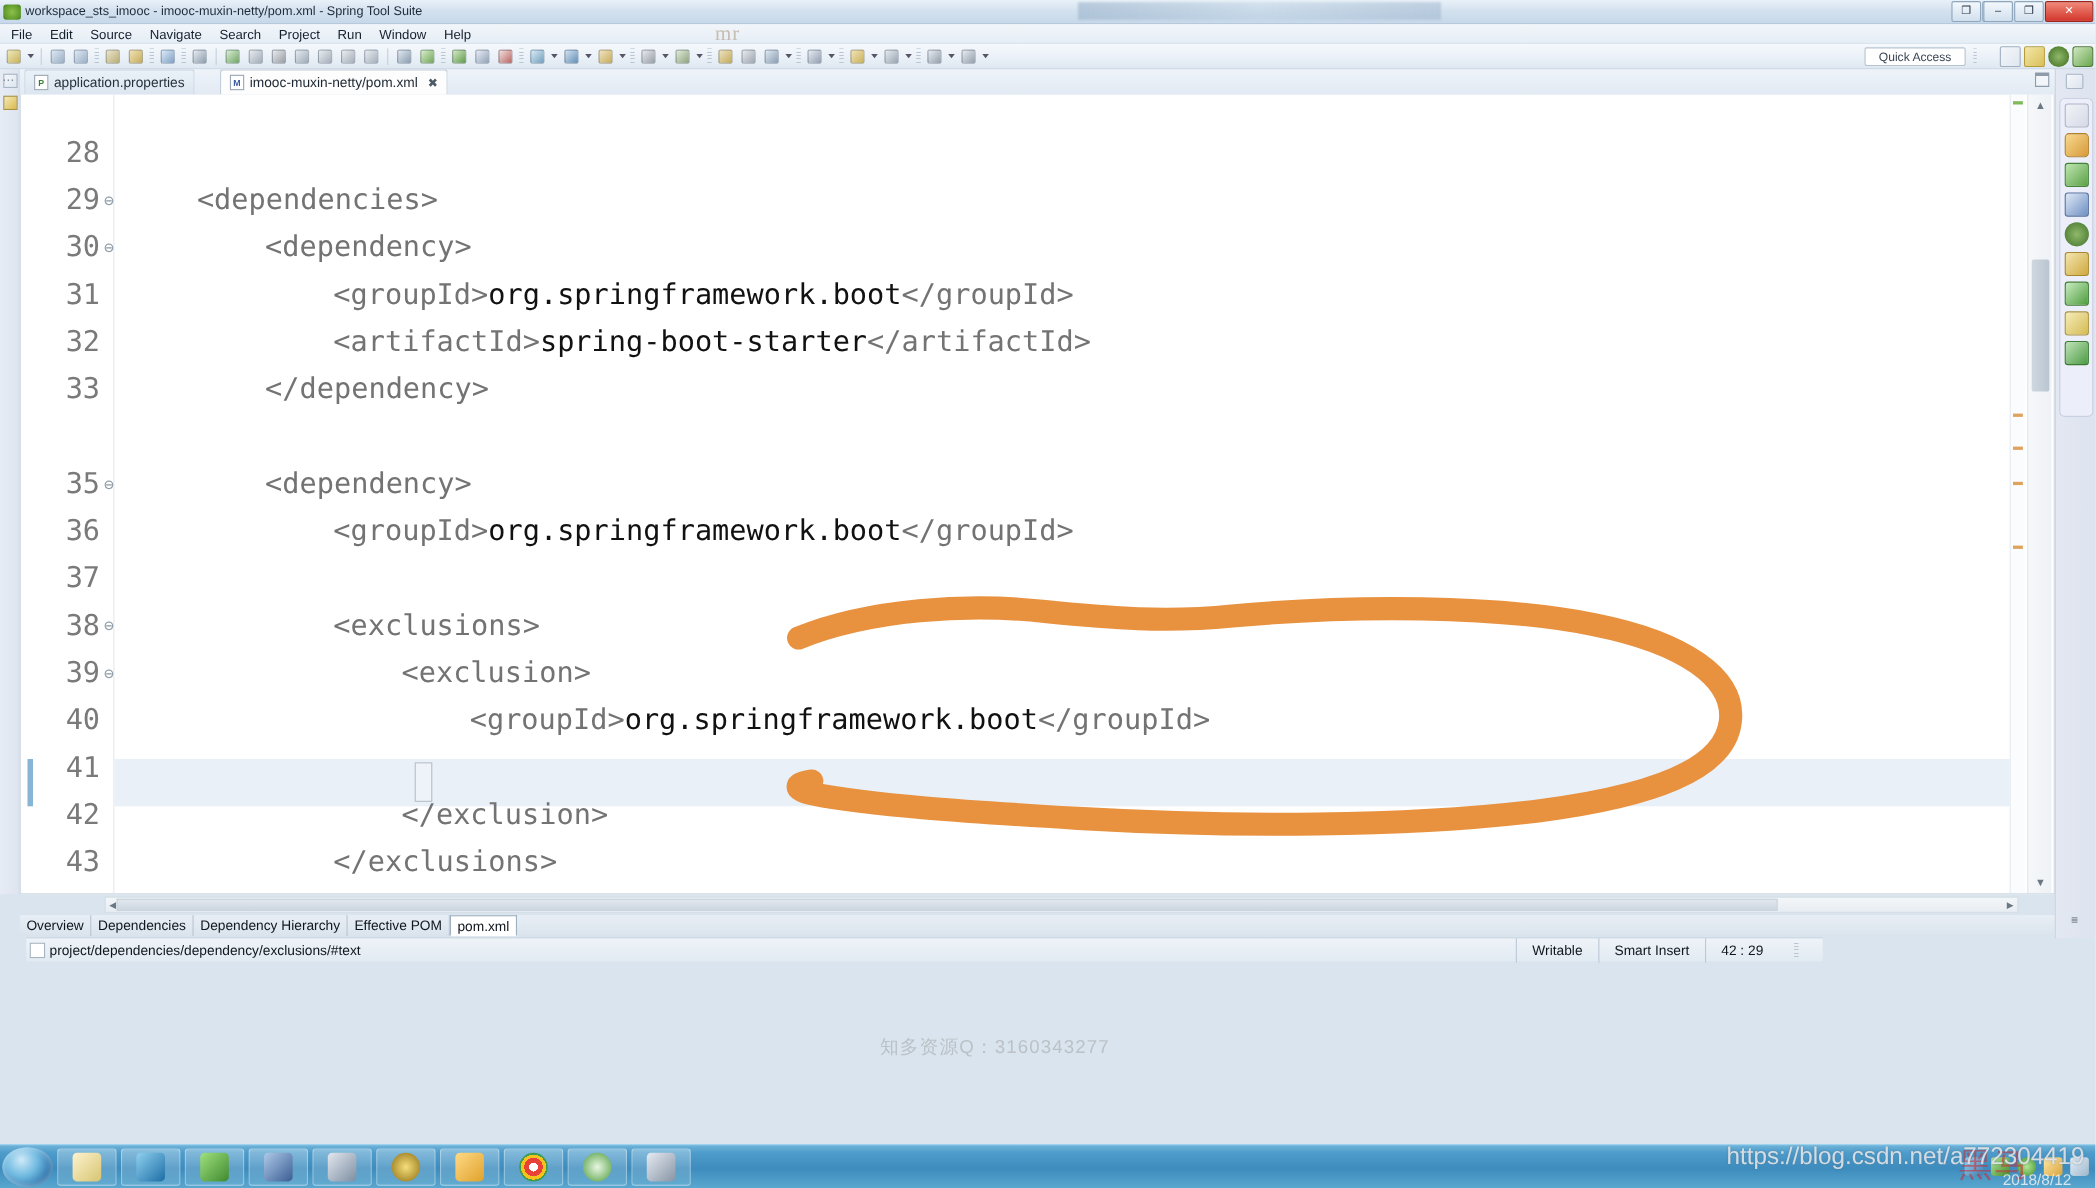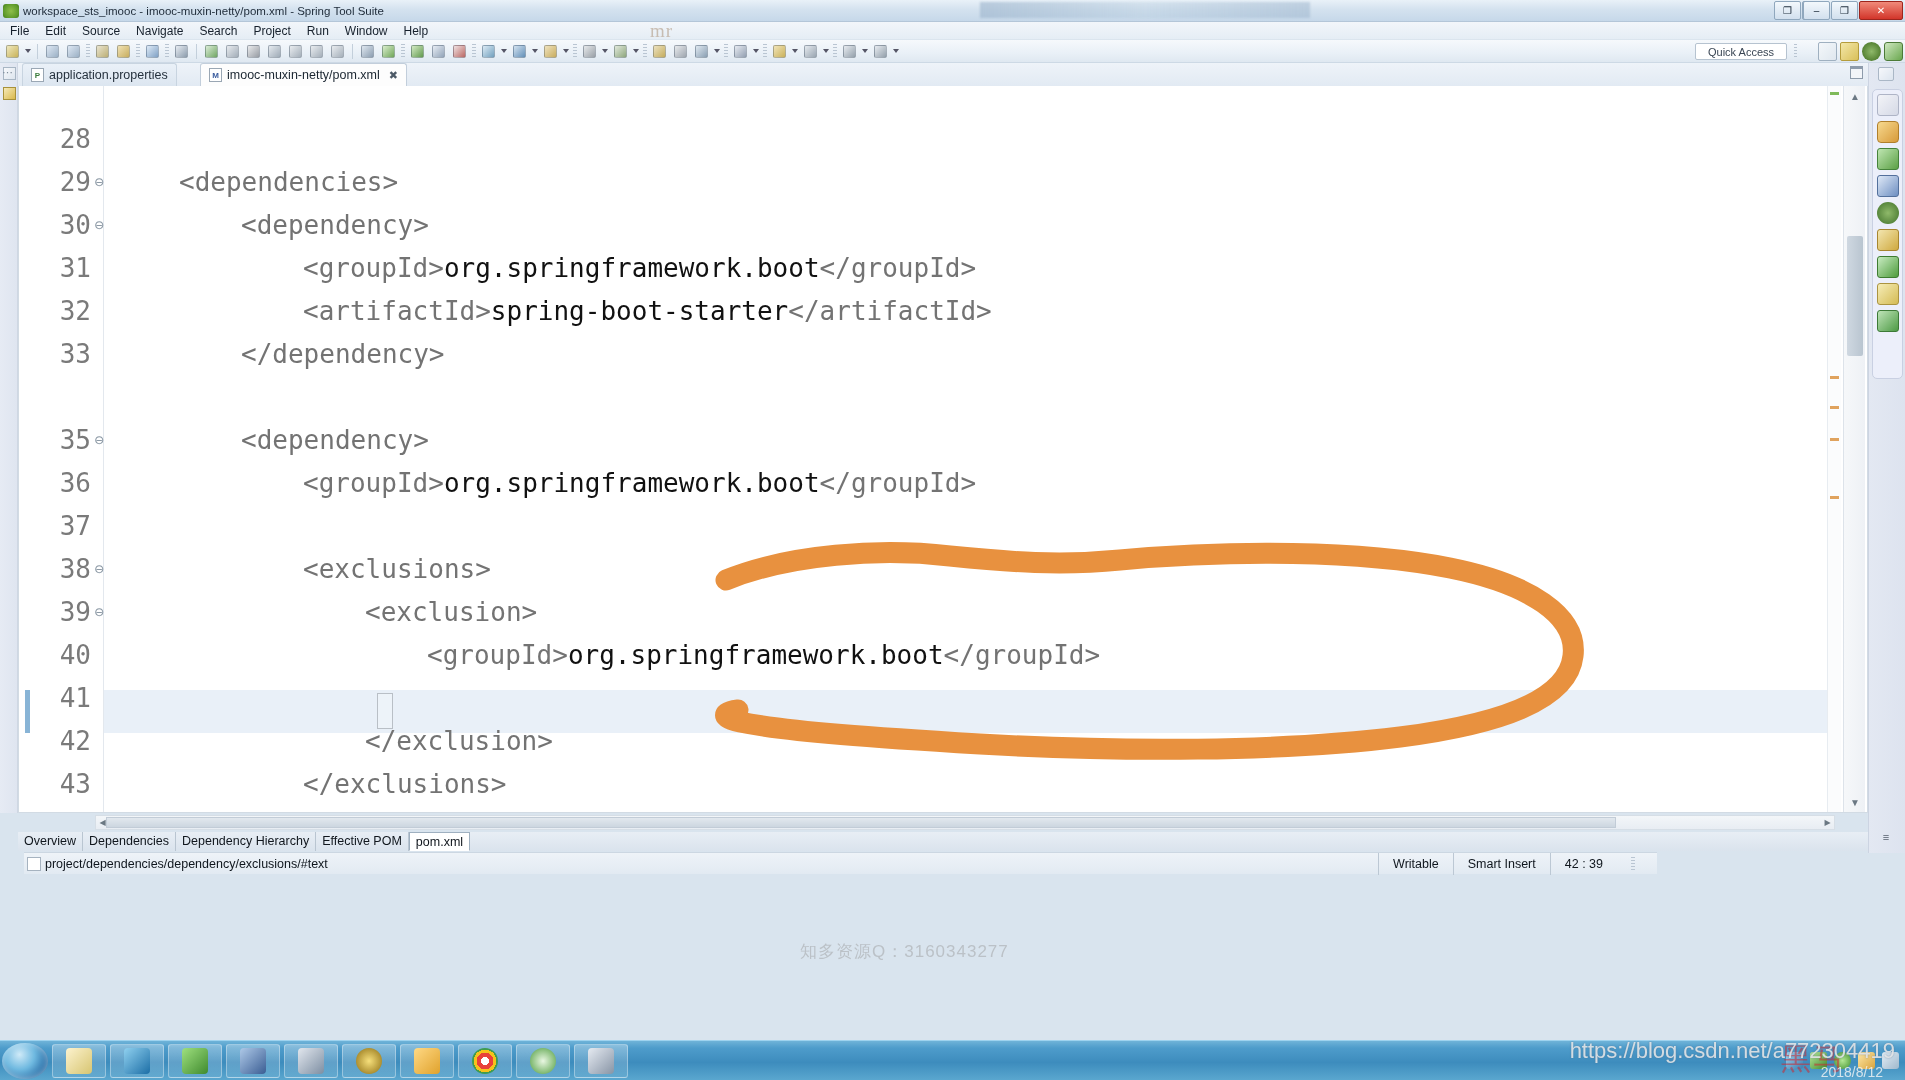--- a/index.html
+++ b/index.html
@@ -485,21 +485,21 @@
       <div class="ptab">Effective POM</div>
       <div class="ptab sel">pom.xml</div>
     </div>
 
   <div class="statusbar">
     <div class="sb-ico"></div>
     <div class="sb-path">project/dependencies/dependency/exclusions/#text</div>
     <div class="sb-right">
       <div class="sb-cell">Writable</div>
       <div class="sb-cell">Smart Insert</div>
-      <div class="sb-cell">42 : 39</div>
+      <div class="sb-cell">42 : 29</div>
       <div class="sb-dots"></div>
     </div>
   </div>
 
   <div class="rightbar">
     <div class="rb-top" style="background:linear-gradient(135deg,#f6f8fb,#dce4ee);border:1px solid #aab7c6;border-radius:2px;"></div>
     <div class="rb-panel">
       <div class="rb-ico" style="background:linear-gradient(135deg,#f3f4f8,#d5d9e6);border:1px solid #aeb4c6;"></div>
       <div class="rb-ico" style="background:linear-gradient(135deg,#f7d98f,#d79a3a);border:1px solid #b07f2c;border-radius:4px;"></div>
       <div class="rb-ico" style="background:linear-gradient(135deg,#bfe6b2,#5ba045);border:1px solid #45833a;border-radius:3px;"></div>

